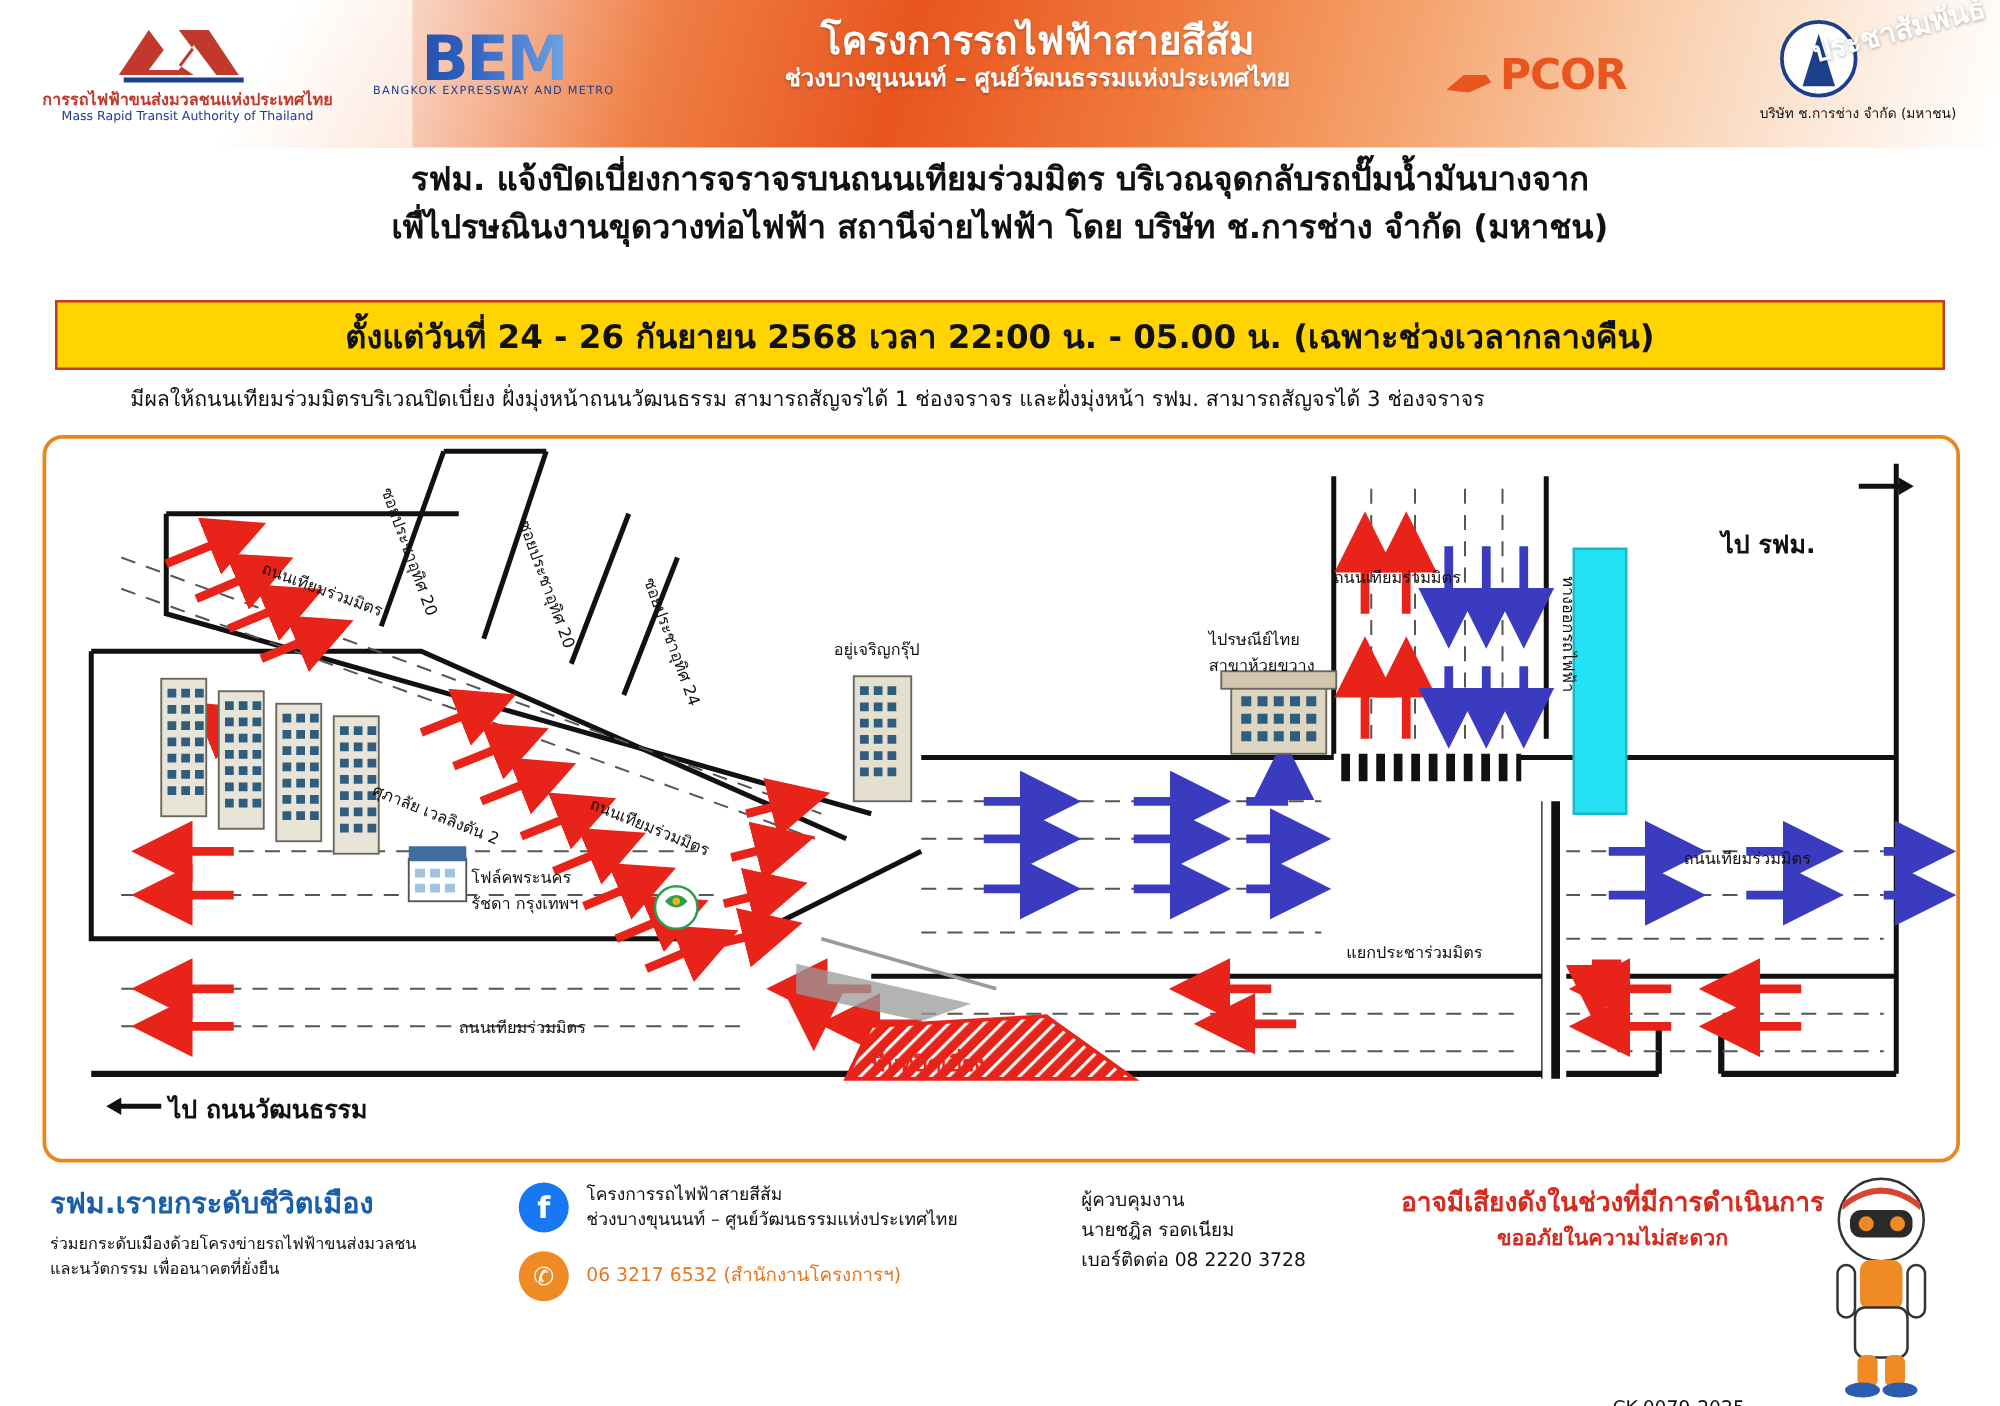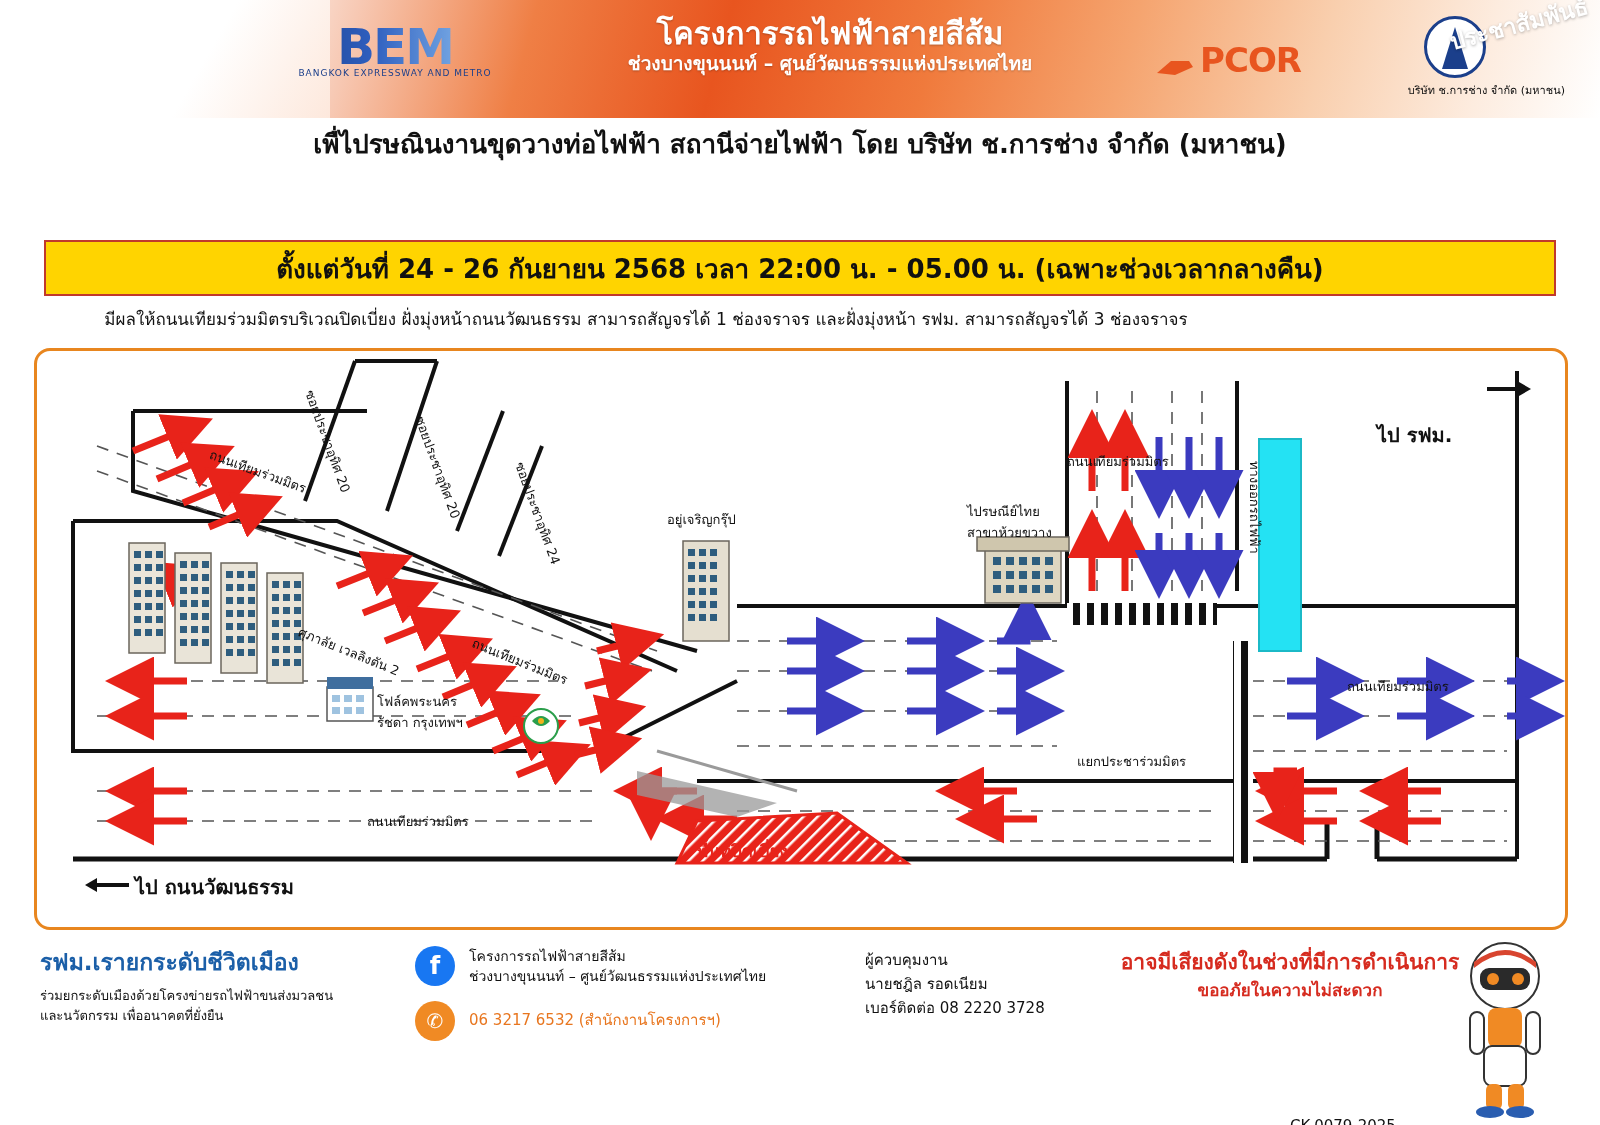--- a/index.html
+++ b/index.html
@@ -83,20 +83,32 @@
   .f-right .r1 { font-size:21px; font-weight:bold; color:#d62b1f; line-height:1.35; }
   .f-right .r2 { font-size:17px; font-weight:bold; color:#d62b1f; }
   .f-code { position:absolute; left:1290px; top:135px; font-size:15px; color:#111;margin-top:48px; }
   .mascot { position:absolute; left:1440px; top:0px; width:130px; height:185px; }
 </style>
 </head>
 <body>
 
 <div class="header">
 
+  <div class="logo-mrta">
+    <svg width="130" height="52" viewBox="0 0 130 52">
+      <g fill="#c0392b">
+        <path d="M10 42 L34 6 L46 22 L34 38 L58 38 L70 22 L58 6 L82 6 L106 42 L88 42 L70 18 L58 34 L70 42 Z"></path>
+      </g>
+      <g fill="#1b3f8b">
+        <rect x="14" y="44" width="96" height="4"></rect>
+      </g>
+    </svg>
+    <div class="cap1">การรถไฟฟ้าขนส่งมวลชนแห่งประเทศไทย</div>
+    <div class="cap2">Mass Rapid Transit Authority of Thailand</div>
+  </div>
 
   <div class="logo-bem">
     <div class="big">BEM</div>
     <div class="sm">BANGKOK EXPRESSWAY AND METRO</div>
   </div>
 
   <div class="title-block">
     <div class="t1">โครงการรถไฟฟ้าสายสีส้ม</div>
     <div class="t2">ช่วงบางขุนนนท์ – ศูนย์วัฒนธรรมแห่งประเทศไทย</div>
   </div>
@@ -110,20 +122,21 @@
 
   <div class="logo-ck">
     <div class="circle"></div>
     <div class="cklabel">บริษัท ช.การช่าง จำกัด (มหาชน)</div>
   </div>
 
   <div class="pr-badge">ประชาสัมพันธ์</div>
 </div>
 
 <div class="ann">
+  <div class="line">รฟม. แจ้งปิดเบี่ยงการจราจรบนถนนเทียมร่วมมิตร บริเวณจุดกลับรถปั๊มน้ำมันบางจาก</div>
   <div class="line">เพื่ไปรษณินงานขุดวางท่อไฟฟ้า สถานีจ่ายไฟฟ้า โดย บริษัท ช.การช่าง จำกัด (มหาชน)</div>
 </div>
 
 <div class="yellow-bar">
   <span>ตั้งแต่วันที่ 24 - 26 กันยายน 2568 เวลา 22:00 น. - 05.00 น. (เฉพาะช่วงเวลากลางคืน)</span>
 </div>
 
 <div class="sub-note">มีผลให้ถนนเทียมร่วมมิตรบริเวณปิดเบี่ยง ฝั่งมุ่งหน้าถนนวัฒนธรรม สามารถสัญจรได้ 1 ช่องจราจร และฝั่งมุ่งหน้า รฟม. สามารถสัญจรได้ 3 ช่องจราจร</div>
 
 <div class="mapframe">

